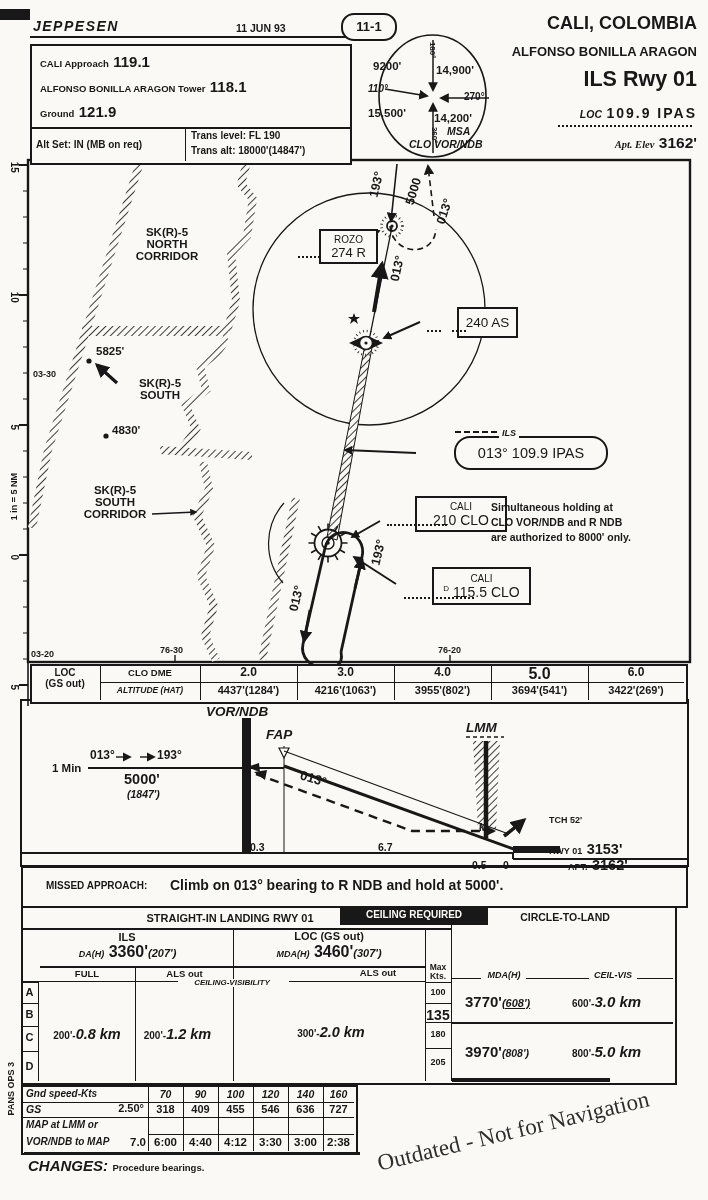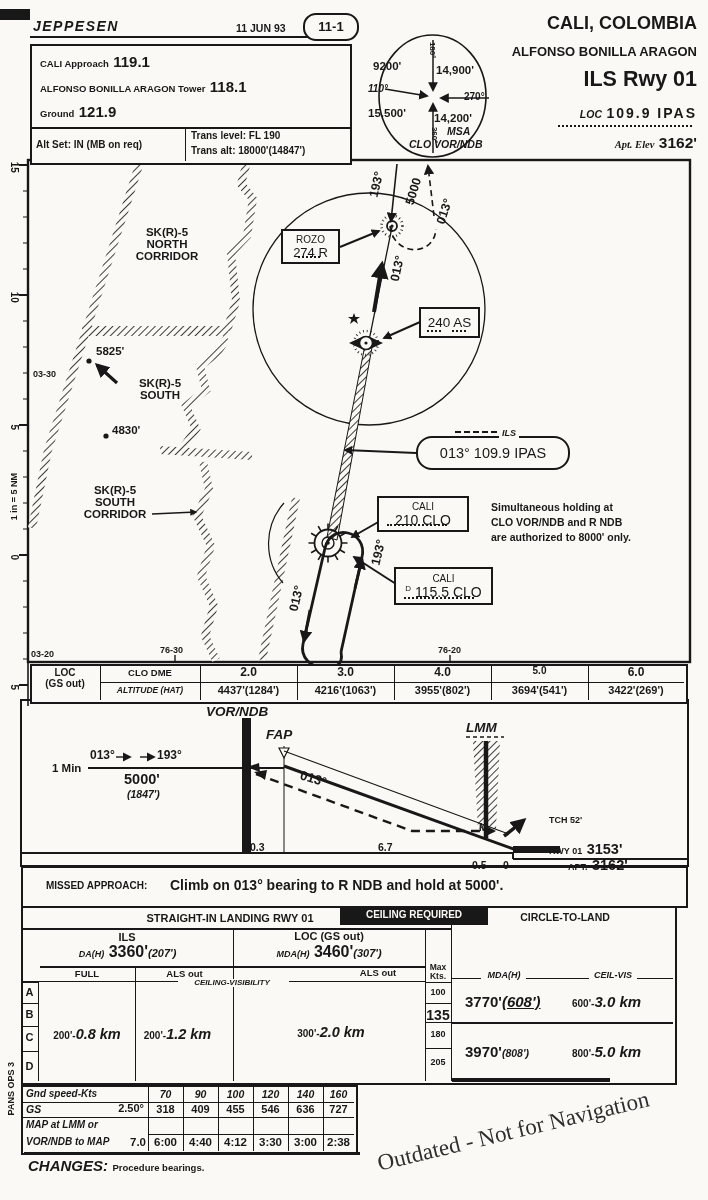--- a/index.html
+++ b/index.html
@@ -2,21 +2,21 @@
 <html><head>
 <meta charset="utf-8">
 <style>
   html,body{margin:0;padding:0;background:#9a9a9a;}
   #chart{position:relative;width:708px;height:1200px;background:#faf9f5;overflow:hidden;
          font-family:"Liberation Sans",sans-serif;color:#181818;}
   svg{position:absolute;left:0;top:0;z-index:1;pointer-events:none;}
   .l{position:absolute;z-index:3;font-weight:700;white-space:nowrap;line-height:1.05;}
   .c{text-align:center;} .r{text-align:right;} .it{font-style:italic;}
   .box{position:absolute;z-index:2;border:2px solid #181818;background:#faf9f5;}
-  .fc{display:flex;flex-direction:column;align-items:center;justify-content:center;}
+  .fc{display:flex;flex-direction:column;align-items:center;justify-content:center;margin-left:38px;}
   .hl{position:absolute;z-index:2;background:#181818;height:1px;}
   .vl{position:absolute;z-index:2;background:#181818;width:1px;}
   .inv{background:#181818;color:#faf9f5;}
   .morse{position:absolute;z-index:3;border-top:2px dotted #181818;height:0;}
   .rot90{transform:rotate(90deg);transform-origin:center;}
   .rotm90{transform:rotate(-90deg);transform-origin:center;}
 </style>
 </head>
 <body>
 
@@ -269,21 +269,21 @@
 <div class="vl" style="left:491px;top:664px;height:36px;"></div>
 <div class="vl" style="left:588px;top:664px;height:36px;"></div>
 <div class="hl" style="left:100px;top:682px;width:584px;"></div>
 <div class="l c" style="left:30px;top:668px;width:70px;font-size:10px;">LOC</div>
 <div class="l c" style="left:30px;top:679px;width:70px;font-size:10px;">(GS out)</div>
 <div class="l c" style="left:100px;top:668px;width:100px;font-size:9.5px;">CLO DME</div>
 <div class="l c it" style="left:100px;top:686px;width:100px;font-size:8.5px;">ALTITUDE (HAT)</div>
 <div class="l c" style="left:200px;top:666px;width:97px;font-size:12px;">2.0</div>
 <div class="l c" style="left:297px;top:666px;width:97px;font-size:12px;">3.0</div>
 <div class="l c" style="left:394px;top:666px;width:97px;font-size:12px;">4.0</div>
-<div class="l c" style="left:491px;top:666px;width:97px;font-size:10px;">5.0</div>
+<div class="l c" style="left:491px;top:666px;width:97px;font-size:16px;">5.0</div>
 <div class="l c" style="left:588px;top:666px;width:96px;font-size:12px;">6.0</div>
 <div class="l c" style="left:200px;top:685px;width:97px;font-size:11px;">4437'(1284')</div>
 <div class="l c" style="left:297px;top:685px;width:97px;font-size:11px;">4216'(1063')</div>
 <div class="l c" style="left:394px;top:685px;width:97px;font-size:11px;">3955'(802')</div>
 <div class="l c" style="left:491px;top:685px;width:97px;font-size:11px;">3694'(541')</div>
 <div class="l c" style="left:588px;top:685px;width:96px;font-size:11px;">3422'(269')</div>
 
 <div class="l it" style="left:206px;top:705px;font-size:13.5px;">VOR/NDB</div>
 <div class="l it" style="left:266px;top:728px;font-size:13.5px;">FAP</div>
 <div class="l it" style="left:466px;top:721px;font-size:13.5px;">LMM</div>
@@ -375,21 +375,21 @@
 <div class="l c" style="left:137px;top:1026px;width:81px;">
   <span style="font-size:10px;">200'-</span><span class="it" style="font-size:14.5px;">1.2 km</span>
 </div>
 <div class="l c" style="left:240px;top:1024px;width:182px;">
   <span style="font-size:10px;">300'-</span><span class="it" style="font-size:14.5px;">2.0 km</span>
 </div>
 
 <div class="l c it" style="left:482px;top:971px;width:44px;font-size:9px;">MDA(H)</div>
 <div class="l c it" style="left:590px;top:971px;width:46px;font-size:9px;">CEIL-VIS</div>
 <div class="l" style="left:465px;top:994px;">
-  <span style="font-size:15px;">3770'</span><span class="it" style="font-size:15px;text-decoration:underline;">(608')</span>
+  <span style="font-size:15px;">3770'</span><span class="it" style="font-size:11px;text-decoration:underline;">(608')</span>
 </div>
 <div class="l" style="left:572px;top:994px;">
   <span style="font-size:10px;">600'-</span><span class="it" style="font-size:15px;">3.0 km</span>
 </div>
 <div class="l" style="left:465px;top:1044px;">
   <span style="font-size:15px;">3970'</span><span class="it" style="font-size:10.5px;">(808')</span>
 </div>
 <div class="l" style="left:572px;top:1044px;">
   <span style="font-size:10px;">800'-</span><span class="it" style="font-size:15px;">5.0 km</span>
 </div>

